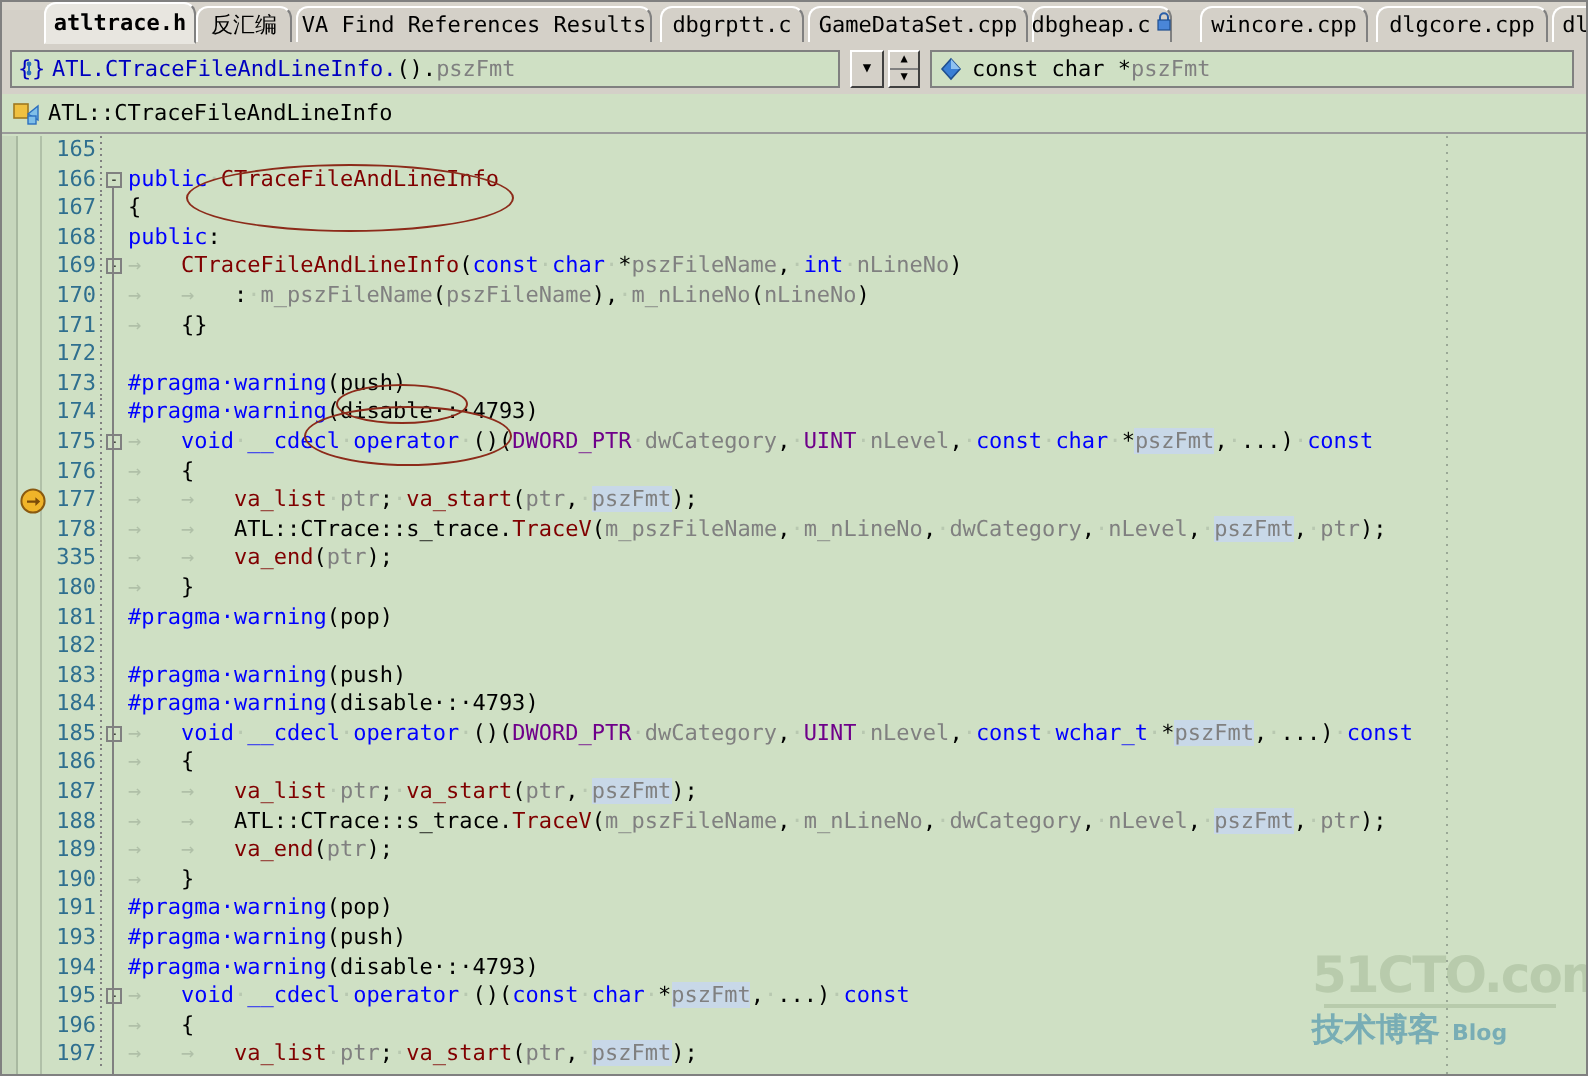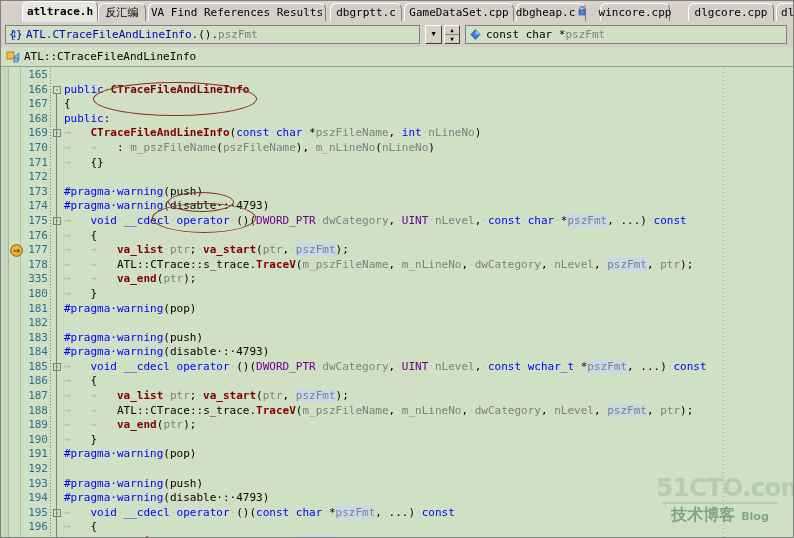--- a/index.html
+++ b/index.html
@@ -137,21 +137,21 @@
     background:repeating-linear-gradient(to bottom,#808080 0,#808080 1px,transparent 1px,transparent 3px);
   }
   .ctext{
     position:absolute;left:64px;top:0;white-space:pre;
     font-size:11px;color:#000;
   }
   .kw{color:#0000ff;}
   .id{color:#000000;}
   .param{color:#808080;}
   .mac{color:#6f008a;}
-  .fn{color:#800000;font-weight:bold;}
+  .fn{color:#800000;font-weight:normal;}
   .ws{color:#b8c8b0;}
   .arrow{color:#b0c0a8;}
   .hl{background:#c8d8e8;}
   .pp{color:#0000ff;}
 
   
   .marker{
     position:absolute;left:10px;width:13px;height:13px;
   }
 
@@ -168,22 +168,22 @@
     pointer-events:none;
   }
   .wm-main{
     font-family:"DejaVu Sans","Liberation Sans",sans-serif;
     font-weight:bold;font-size:25px;color:#9ab08c;letter-spacing:-1px;
     line-height:26px;
   }
   .wm-rule{height:2px;background:#9ab08c;margin:1px 6px 2px 6px;}
   .wm-sub{
     font-family:"DejaVu Sans","Liberation Sans",sans-serif;
-    font-size:16px;color:#14532d;font-weight:bold;line-height:18px;
-    display:flex;align-items:baseline;justify-content:center;gap:6px;
+    font-size:16px;color:#0369a1;font-weight:bold;line-height:18px;
+    display:flex;align-items:baseline;gap:6px;
   }
   .wm-blog{font-size:11px;}
   .outer-border{
     position:absolute;left:0;top:0;width:794px;height:538px;
     border:1px solid #808080;box-sizing:border-box;pointer-events:none;
   }
 </style>
 </head>
 <body>
 
@@ -207,21 +207,21 @@
         <div class="tab" style="left: 404px; width: 110px;">
           <span>GameDataSet.cpp</span>
         </div>
         <div class="tab" style="left: 516px; width: 70px;">
           <span>dbgheap.c</span>
           <span class="lockico"><svg width="8" height="10" viewBox="0 0 8 10">
               <path d="M2 4 L2 2.6 A2 2 0 0 1 6 2.6 L6 4" fill="none" stroke="#2b5fa8" stroke-width="1"></path>
               <rect x="1" y="4" width="6" height="5" fill="#4a86d8" stroke="#1f4f8f" stroke-width="0.6"></rect>
             </svg></span>
         </div>
-        <div class="tab" style="left: 600px; width: 70px;">
+        <div class="tab" style="left: 600px; width: 84px;">
           <span>wincore.cpp</span>
         </div>
         <div class="tab" style="left: 688px; width: 86px;">
           <span>dlgcore.cpp</span>
         </div>
         <div class="tab" style="left: 776px; width: 30px;">
           <span>dlg</span>
         </div>
       </div>
   </div>
@@ -412,25 +412,20 @@
         </div>
         <div class="ln-row">
           <span class="lnum">190</span>
           <span class="dotsep"></span>
           <span class="ctext"><span class="arrow">→   </span><span class="id">}</span></span>
         </div>
         <div class="ln-row">
           <span class="lnum">191</span>
           <span class="dotsep"></span>
           <span class="ctext"><span class="ws"></span><span class="pp">#pragma·warning</span><span class="id">(</span><span class="id">pop</span><span class="id">)</span></span>
-        </div>
-        <div class="ln-row">
-          <span class="lnum">192</span>
-          <span class="dotsep"></span>
-          <span class="ctext"></span>
         </div>
         <div class="ln-row">
           <span class="lnum">193</span>
           <span class="dotsep"></span>
           <span class="ctext"><span class="ws"></span><span class="pp">#pragma·warning</span><span class="id">(</span><span class="id">push</span><span class="id">)</span></span>
         </div>
         <div class="ln-row">
           <span class="lnum">194</span>
           <span class="dotsep"></span>
           <span class="ctext"><span class="ws"></span><span class="pp">#pragma·warning</span><span class="id">(</span><span class="id">disable·:·4793</span><span class="id">)</span></span>

